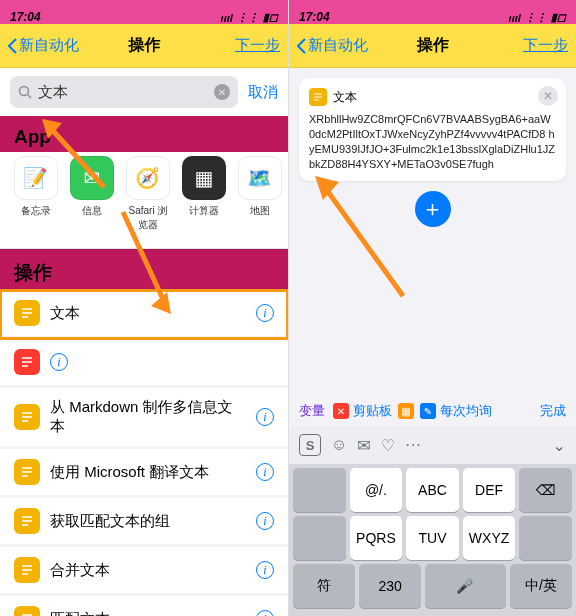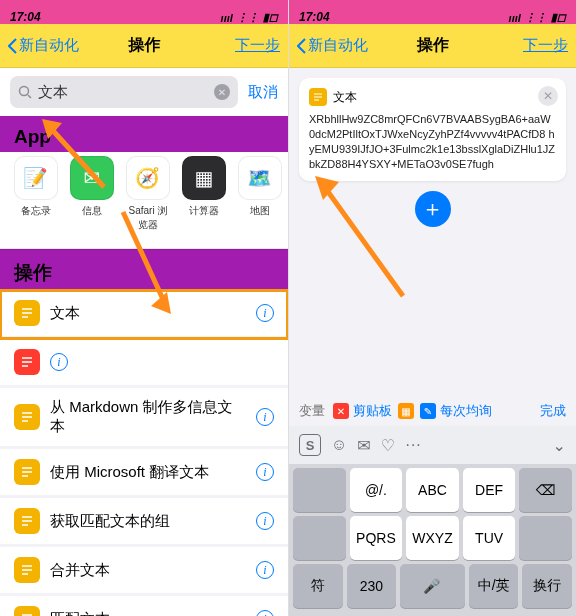--- a/index.html
+++ b/index.html
@@ -9,41 +9,41 @@
   .statusbar { height: 24px; background: #ec4899; display: flex; justify-content: space-between; align-items: flex-end; padding: 0 10px; font-size: 12px; font-weight: 600; font-style: italic; }
   .sb-right { display: flex; gap: 4px; align-items: center; font-size: 11px; }
   .navbar { height: 44px; background: #fde047; display: flex; align-items: center; justify-content: space-between; padding: 0 8px; font-size: 15px; border-bottom: .5px solid rgba(0,0,0,.1); }
   .nav-left, .nav-right { color: #007aff; display: flex; align-items: center; gap: 2px; min-width: 70px; }
   .nav-right { justify-content: flex-end; text-decoration: underline; }
   .nav-title { font-weight: 600; font-size: 16px; }
   .searchrow { display: flex; align-items: center; padding: 8px 10px; gap: 10px; background: #fff; }
   .searchbox { flex: 1; background: #e4e4e9; border-radius: 8px; height: 32px; display: flex; align-items: center; padding: 0 8px; gap: 6px; color: #333; font-size: 15px; }
   .search-clr { width: 16px; height: 16px; border-radius: 50%; background: #a0a0a8; color: #e4e4e9; display: flex; align-items: center; justify-content: center; font-size: 10px; }
   .cancel { color: #007aff; font-size: 15px; }
-  .section-h { padding: 10px 14px 4px; font-size: 19px; font-weight: 700; background: #a21caf; }
+  .section-h { padding: 10px 14px 4px; font-size: 19px; font-weight: 700; background: #be185d; }
   .apps { display: flex; gap: 12px; padding: 4px 14px 16px; background: #fff; border-bottom: .5px solid rgba(0,0,0,.1); }
   .app { width: 44px; text-align: center; font-size: 10px; color: #333; }
   .app-ic { width: 44px; height: 44px; border-radius: 10px; margin-bottom: 4px; display: flex; align-items: center; justify-content: center; font-size: 20px; color: #fff; }
   .list { background: #fff; }
   .row { display: flex; align-items: center; padding: 10px 14px; gap: 10px; border-bottom: 3px solid #f2f2f7; font-size: 15px; }
   .row-ic { width: 26px; height: 26px; border-radius: 6px; display: flex; align-items: center; justify-content: center; flex-shrink: 0; }
   .row-lbl { flex: 1; }
   .row-info { width: 18px; height: 18px; border: 1.5px solid #007aff; border-radius: 50%; color: #007aff; display: flex; align-items: center; justify-content: center; font-size: 12px; font-family: Georgia, serif; font-style: italic; }
   .hl { outline: 3px solid #f39c12; outline-offset: -2px; }
   
   .card { margin: 10px; background: #fff; border-radius: 10px; padding: 10px; position: relative; box-shadow: 0 1px 3px rgba(0,0,0,.08); }
   .card-h { display: flex; align-items: center; gap: 6px; font-size: 12px; margin-bottom: 6px; }
   .card-ic { width: 18px; height: 18px; border-radius: 4px; background: #f5b301; display: flex; align-items: center; justify-content: center; }
   .card-x { position: absolute; top: 8px; right: 8px; width: 20px; height: 20px; border-radius: 50%; background: #e6e6ea; color: #a0a0a8; display: flex; align-items: center; justify-content: center; font-size: 12px; }
   .card-body { font-size: 11px; color: #222; word-break: break-all; line-height: 1.35; }
   .plusbtn { width: 36px; height: 36px; border-radius: 50%; background: #007aff; color: #fff; display: flex; align-items: center; justify-content: center; font-size: 22px; margin: 4px auto 0; }
   .varbar { display: flex; align-items: center; gap: 8px; padding: 6px 10px; font-size: 13px; background: #f2f2f7; }
   .chip { display: flex; align-items: center; gap: 4px; color: #007aff; }
   .chip-ic { width: 16px; height: 16px; border-radius: 3px; display: flex; align-items: center; justify-content: center; font-size: 10px; color: #fff; }
-  .grey { color: #737373; }
+  .grey { color: #6d28d9; }
   .done { margin-left: auto; color: #007aff; }
   .kbd { background: #d4d6dc; padding: 4px; }
   .krow { display: flex; gap: 4px; margin-bottom: 4px; }
   .key { flex: 1; background: #fff; border-radius: 5px; height: 44px; display: flex; align-items: center; justify-content: center; font-size: 14px; box-shadow: 0 1px 0 rgba(0,0,0,.25); }
   .key-d { background: #b5b8c1; }
   .key-w2 { flex: 1.3; }
   .kb-top { display: flex; gap: 10px; padding: 8px 10px; align-items: center; background: #eceef2; font-size: 16px; color: #6d6f78; }
   .kb-top .sg { width: 22px; height: 22px; border: 1.5px solid #6d6f78; border-radius: 4px; display: flex; align-items: center; justify-content: center; font-size: 13px; font-weight: 700; }
   svg { display: block; }
 </style>
@@ -249,26 +249,25 @@
         <div class="krow">
           <div class="key key-d"></div>
           <div class="key">@/.</div>
           <div class="key">ABC</div>
           <div class="key">DEF</div>
           <div class="key key-d">⌫</div>
         </div>
         <div class="krow">
           <div class="key key-d"></div>
           <div class="key">PQRS</div>
+          <div class="key">TUV</div>
           <div class="key">WXYZ</div>
-          <div class="key">TUV</div>
           <div class="key key-d"></div>
         </div>
         <div class="krow">
           <div class="key key-d">符</div>
           <div class="key key-d">230</div>
           <div class="key key-d key-w2">🎤</div>
           <div class="key key-d">中/英</div>
-          <div class="key key-d">换行</div>
         </div>
       </div>
   </div>
 </div>
 
 </body></html>

